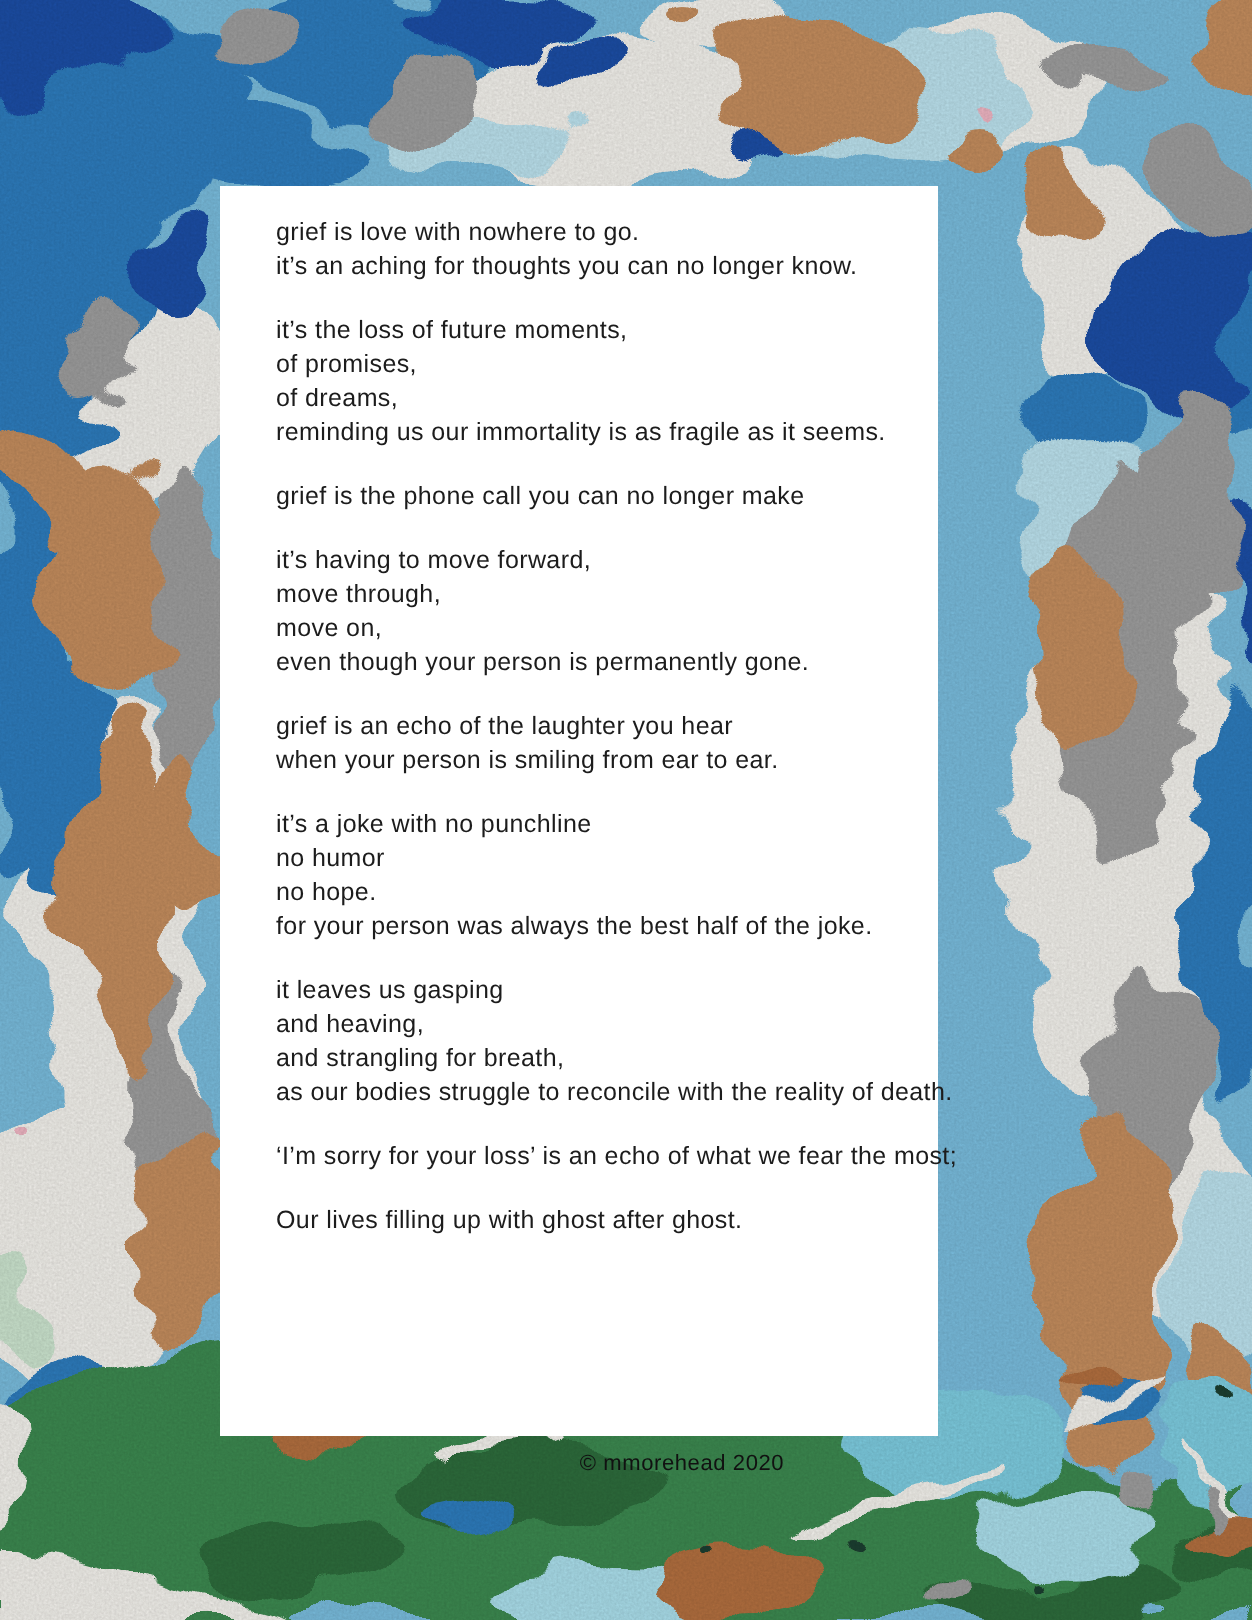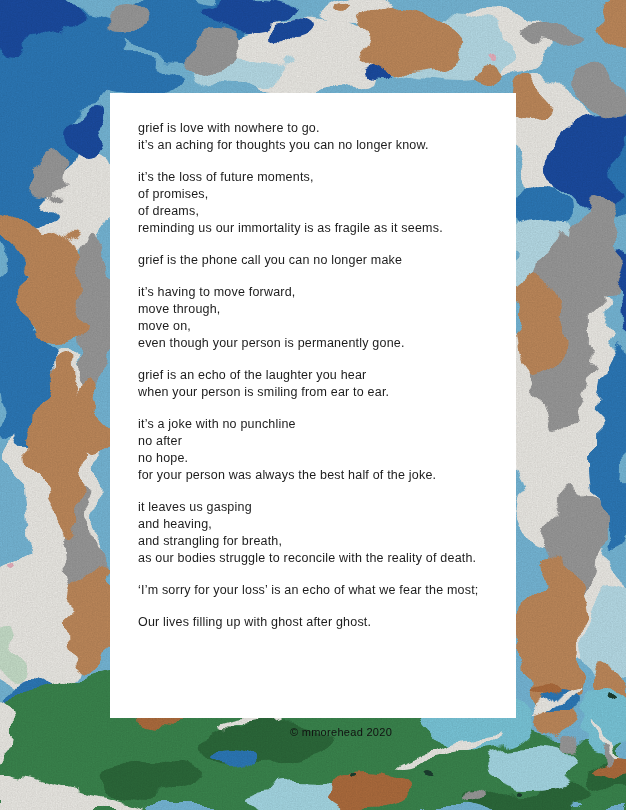--- a/index.html
+++ b/index.html
@@ -4,23 +4,23 @@
 <style>
   html,body{margin:0;padding:0;}
   body{
     width:626px;height:810px;position:relative;overflow:hidden;
     font-family:"Liberation Sans","DejaVu Sans",sans-serif;
     background:#7bbfe0;
   }
   .art-bg{position:absolute;inset:0;z-index:0;}
   .art-bg svg{display:block;}
   .poem-card{
-    position:absolute;left:110px;top:93px;width:406px;height:625px;
+    position:absolute;left:110px;top:93px;width:359px;height:625px;
     background:var(--paper,#ffffff);z-index:2;box-sizing:border-box;
-    padding:27px 0 0 28px;
+    padding:15px 0 0 28px;
     color:var(--ink,#1c1c1c);
     font-size:12.5px;line-height:17px;letter-spacing:0.2px;
   }
   .stanza{margin:0 0 15px 0;}
   .line{white-space:nowrap;}
   .line.center{text-align:left;padding-right:14px;}
   .credit{
     position:absolute;left:341px;top:726px;transform:translateX(-50%);
     z-index:2;color:#111;font-size:11px;letter-spacing:0.3px;white-space:nowrap;
   }
@@ -203,21 +203,21 @@
     <div class="line">move through,</div>
     <div class="line">move on,</div>
     <div class="line">even though your person is permanently gone.</div>
   </div>
   <div class="stanza">
     <div class="line">grief is an echo of the laughter you hear</div>
     <div class="line">when your person is smiling from ear to ear.</div>
   </div>
   <div class="stanza">
     <div class="line">it’s a joke with no punchline</div>
-    <div class="line">no after</div>
+    <div class="line">no humor</div>
     <div class="line">no hope.</div>
     <div class="line">for your person was always the best half of the joke.</div>
   </div>
   <div class="stanza">
     <div class="line">it leaves us gasping</div>
     <div class="line">and heaving,</div>
     <div class="line">and strangling for breath,</div>
     <div class="line">as our bodies struggle to reconcile with the reality of death.</div>
   </div>
   <div class="stanza">

